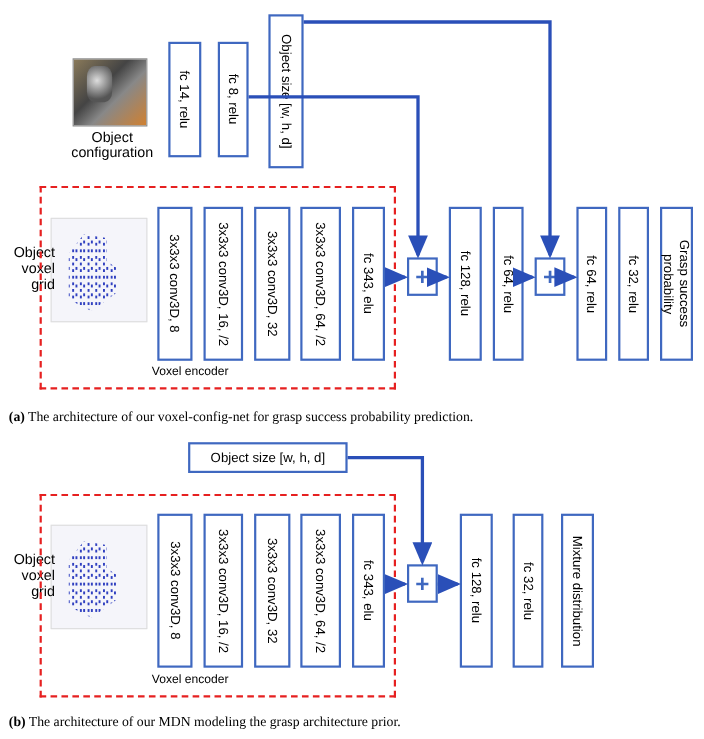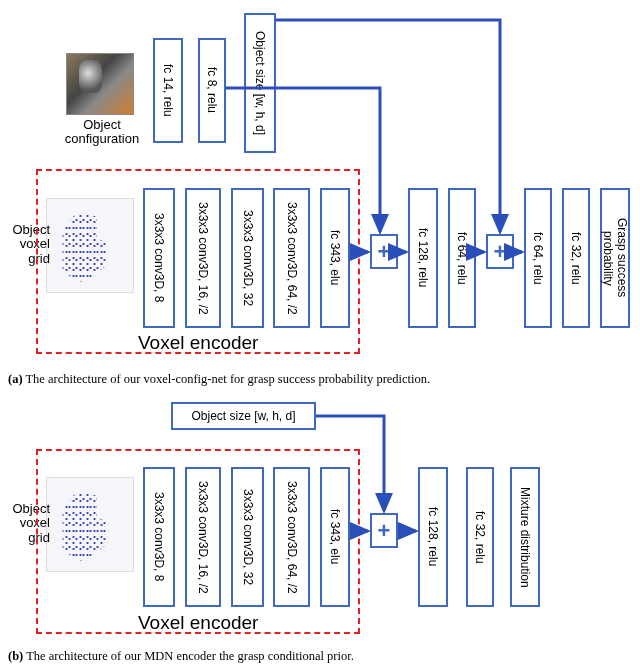--- a/index.html
+++ b/index.html
@@ -96,21 +96,21 @@
   svg.arrows {
     position: absolute;
     left: 0;
     top: 0;
     pointer-events: none;
   }
   .arrow-line { stroke: #2a4fb8; stroke-width: 3; fill: none; }
   .arrow-head { fill: #2a4fb8; }
   .ve-label {
     position: absolute;
-    font-size: 19px;
+    font-size: 11px;
     color: #000;
   }
 </style>
 </head>
 <body>
 
 <div class="diagram" style="height:360px">
 
   <div class="grasp-img" style="left:58px; top:45px; width:68px; height:62px"></div>
   <div class="label" style="left:44px; top:110px; width:100px; white-space:pre-line">Object
@@ -197,13 +197,13 @@
   <svg class="arrows" width="624" height="250">
 
     <path class="arrow-line" d="M308 21 L376 21 L376 116" marker-end="url(#ah)"></path>
 
     <line class="arrow-line" x1="342" y1="136" x2="360" y2="136" marker-end="url(#ah)"></line>
 
     <line class="arrow-line" x1="390" y1="136" x2="408" y2="136" marker-end="url(#ah)"></line>
   </svg>
 </div>
 
-<div class="caption"><b>(b)</b><span> The architecture of our MDN encoder the grasp conditional prior.</span></div>
+<div class="caption"><b>(b)</b><span> The architecture of our MDN modeling the grasp architecture prior.</span></div>
 
 </body></html>

